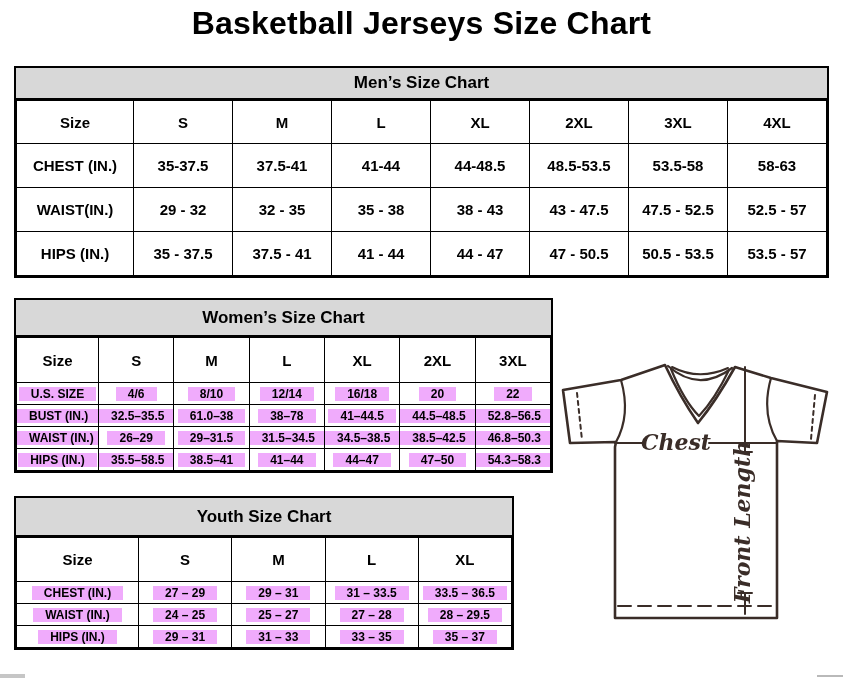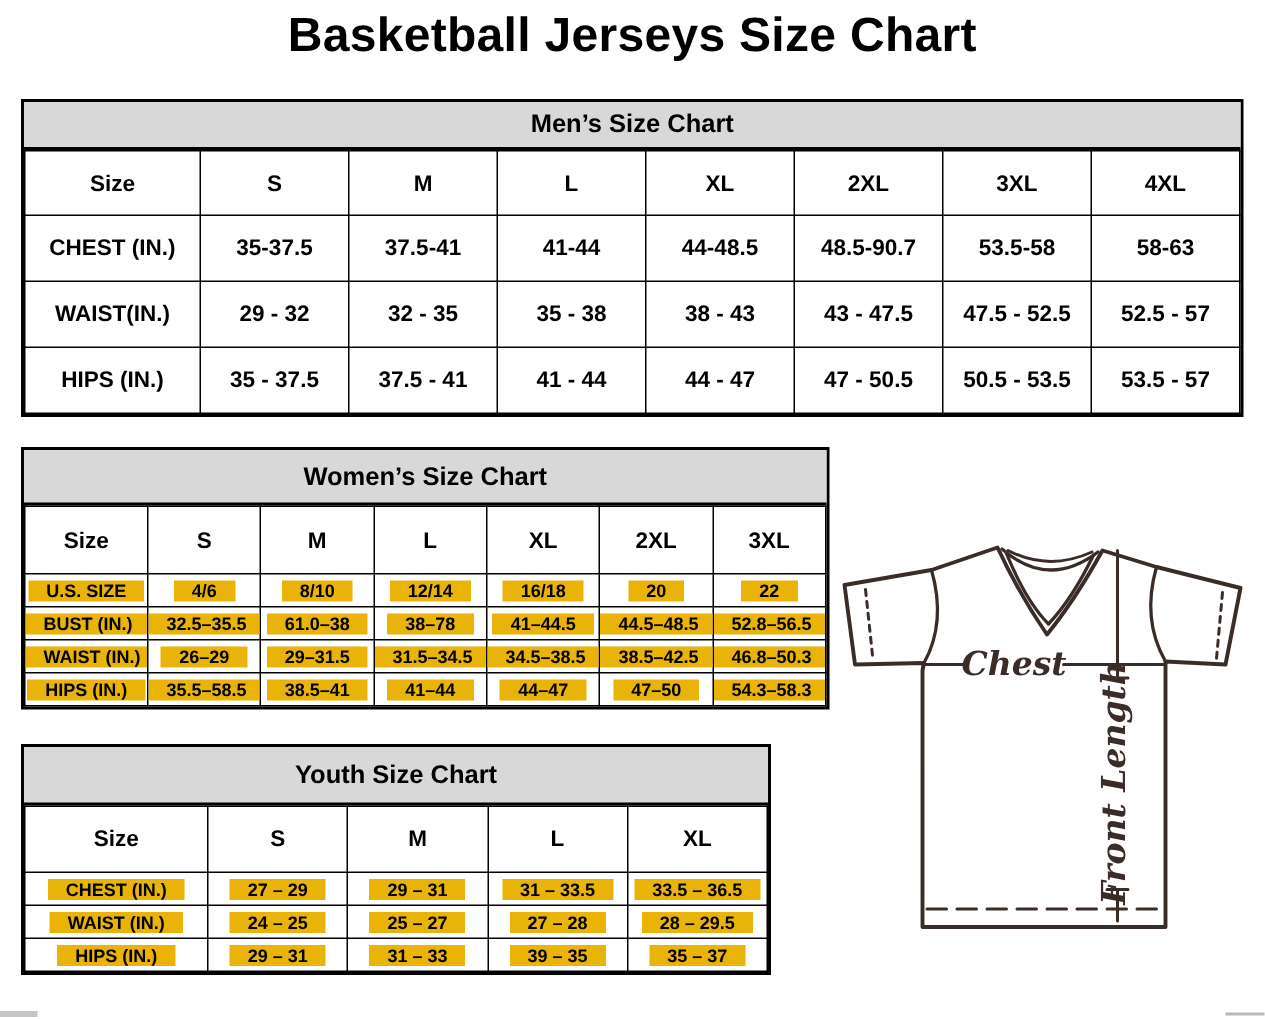--- a/index.html
+++ b/index.html
@@ -39,21 +39,21 @@
   .womens col.first{width:82px;}
   
   .youth{left:14px;top:496px;width:496px;}
   .youth .band{height:37px;}
   .youth thead tr{height:44px;}
   .youth tbody tr{height:22px;}
   .youth thead{font-size:15px;}
   .youth tbody{font-size:12px;}
   .youth col.first{width:122px;}
   
-  .womens tbody .v,.youth tbody .v{background:#eab308;padding:0 12px;}
+  .womens tbody .v,.youth tbody .v{background:#f0abfc;padding:0 12px;}
   
   .jersey{position:absolute;left:550px;top:353px;width:293px;height:285px;}
   .jersey text{
     font-family:"DejaVu Serif","Liberation Serif",serif;
     font-style:italic;font-weight:bold;font-size:22px;fill:#3a2d28;
   }
   
   .scroll-frag-left{position:absolute;left:0;top:674px;width:25px;height:4px;background:#c6c6c6;}
   .scroll-frag-right{position:absolute;left:817px;top:675px;width:26px;height:2px;background:#b9b9b9;}
 </style>
@@ -87,21 +87,21 @@
           <th>4XL</th>
         </tr>
       </thead>
       <tbody>
         <tr>
           <th><span class="v">CHEST (IN.)</span></th>
           <td><span class="v">35-37.5</span></td>
           <td><span class="v">37.5-41</span></td>
           <td><span class="v">41-44</span></td>
           <td><span class="v">44-48.5</span></td>
-          <td><span class="v">48.5-90.7</span></td>
+          <td><span class="v">48.5-53.5</span></td>
           <td><span class="v">53.5-58</span></td>
           <td><span class="v">58-63</span></td>
         </tr>
         <tr>
           <th><span class="v">WAIST(IN.)</span></th>
           <td><span class="v">29 - 32</span></td>
           <td><span class="v">32 - 35</span></td>
           <td><span class="v">35 - 38</span></td>
           <td><span class="v">38 - 43</span></td>
           <td><span class="v">43 - 47.5</span></td>
@@ -217,21 +217,21 @@
           <th><span class="v">WAIST (IN.)</span></th>
           <td><span class="v">24 – 25</span></td>
           <td><span class="v">25 – 27</span></td>
           <td><span class="v">27 – 28</span></td>
           <td><span class="v">28 – 29.5</span></td>
         </tr>
         <tr>
           <th><span class="v">HIPS (IN.)</span></th>
           <td><span class="v">29 – 31</span></td>
           <td><span class="v">31 – 33</span></td>
-          <td><span class="v">39 – 35</span></td>
+          <td><span class="v">33 – 35</span></td>
           <td><span class="v">35 – 37</span></td>
         </tr>
       </tbody>
     </table>
 </section>
 
 <svg class="jersey" viewBox="0 0 293 285">
   <g fill="none" stroke="#3a2d28" stroke-linejoin="round" stroke-linecap="round">
 
     <path fill="#ffffff" stroke-width="2.6" d="M115,12 L71,27 L13,37 L20,90 L66,89 L65,94 L65,265 L227,265 L227,88 L267,90 L277,39 L221,25 L185,14

